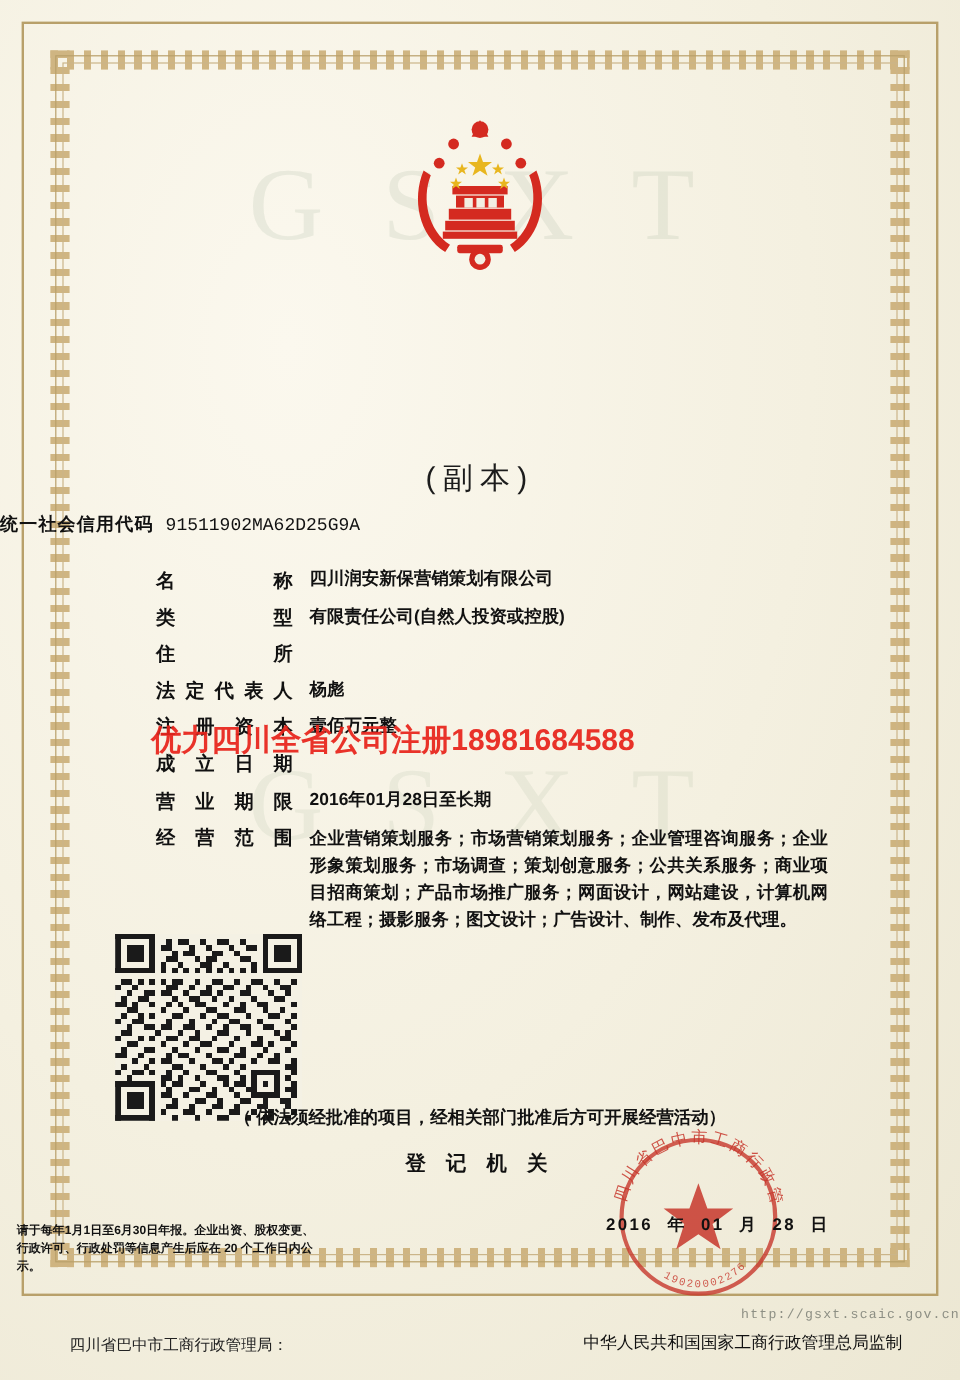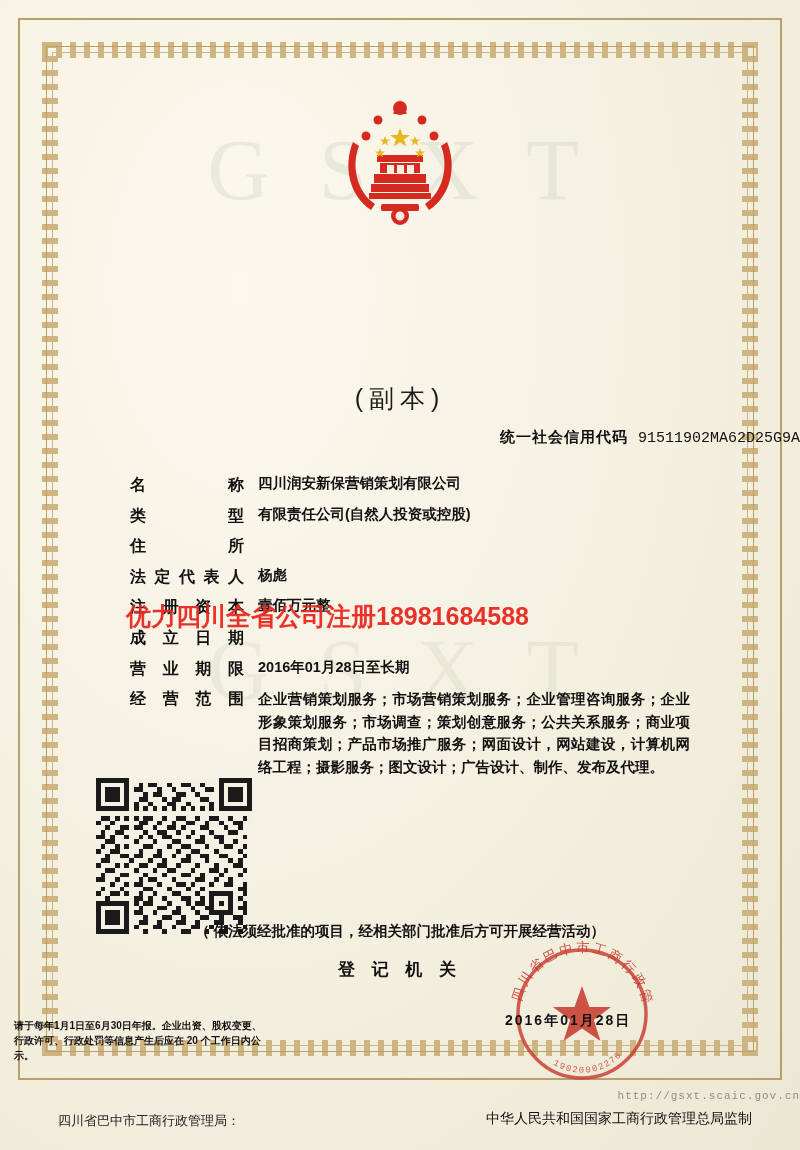--- a/index.html
+++ b/index.html
@@ -74,26 +74,25 @@
   }
   .subtitle{
     position:absolute;left:0;right:0;top:382px;
     text-align:center;
     font-size:25px;
     letter-spacing:6px;
     color:#1c1c1c;
   }
   .credit-code{
     position:absolute;left:0;right:0;top:428px;
-    text-align:right;
+    text-align:left;
     font-size:15px;
     font-weight:bold;
     color:#111;
     letter-spacing:1px;
-    padding-left:48px;
   }
   .credit-code .code{
     font-family:"Liberation Mono","DejaVu Sans Mono",monospace;
     font-weight:normal;
     letter-spacing:0px;
     margin-left:10px;
     font-size:15px;
   }
   
   .fields{
@@ -139,21 +138,21 @@
   }
   
   .seal{
     position:absolute;left:498px;top:930px;width:168px;height:168px;
   }
   
   .date-line{
     position:absolute;left:505px;top:1012px;
     font-size:14px;font-weight:bold;color:#111;
     letter-spacing:2px;
-    display:flex;align-items:baseline;
+    display:flex;align-items:baseline;gap:12px;
   }
   .date-line span{display:inline-block;}
   
   .qr{
     position:absolute;left:96px;top:778px;width:156px;height:156px;
     image-rendering:pixelated;
   }
   
   .reminder{
     position:absolute;left:14px;top:1018px;width:250px;

